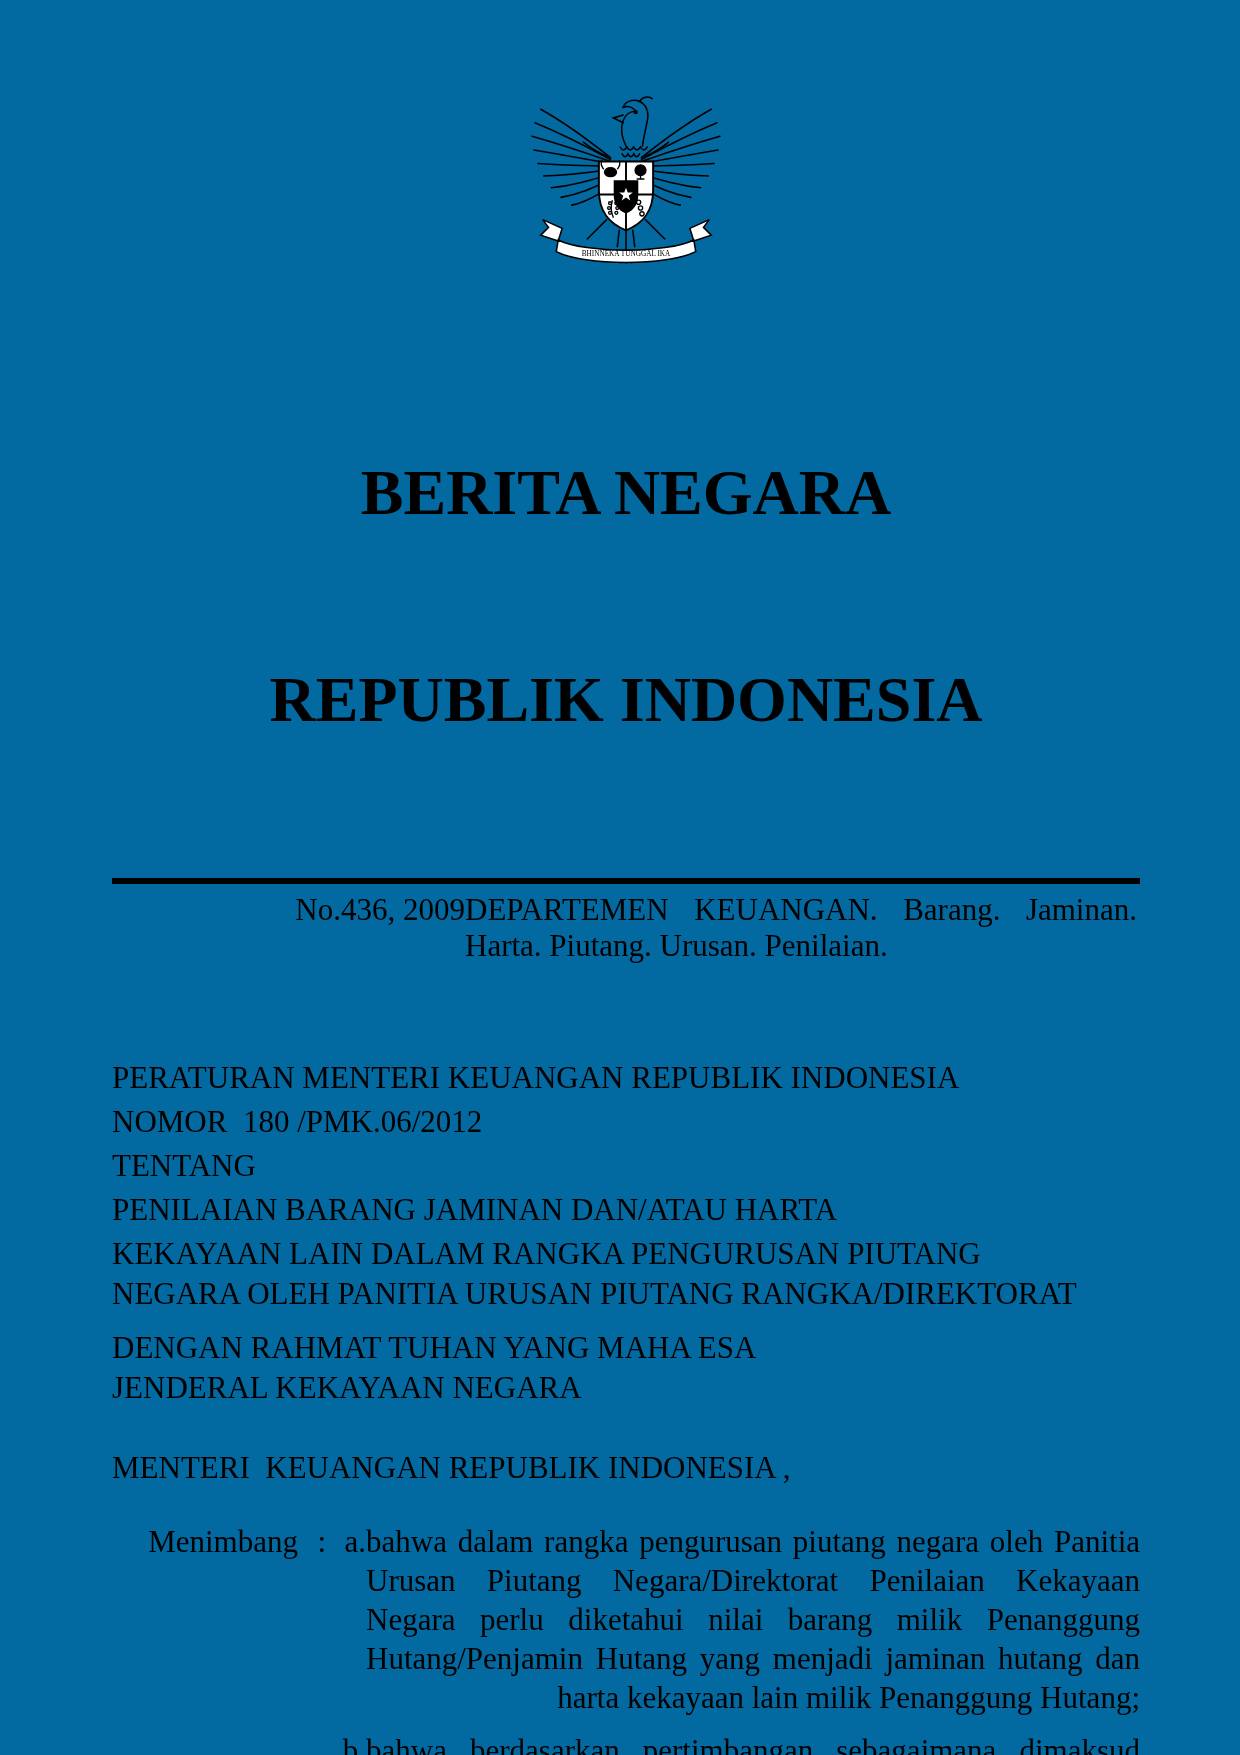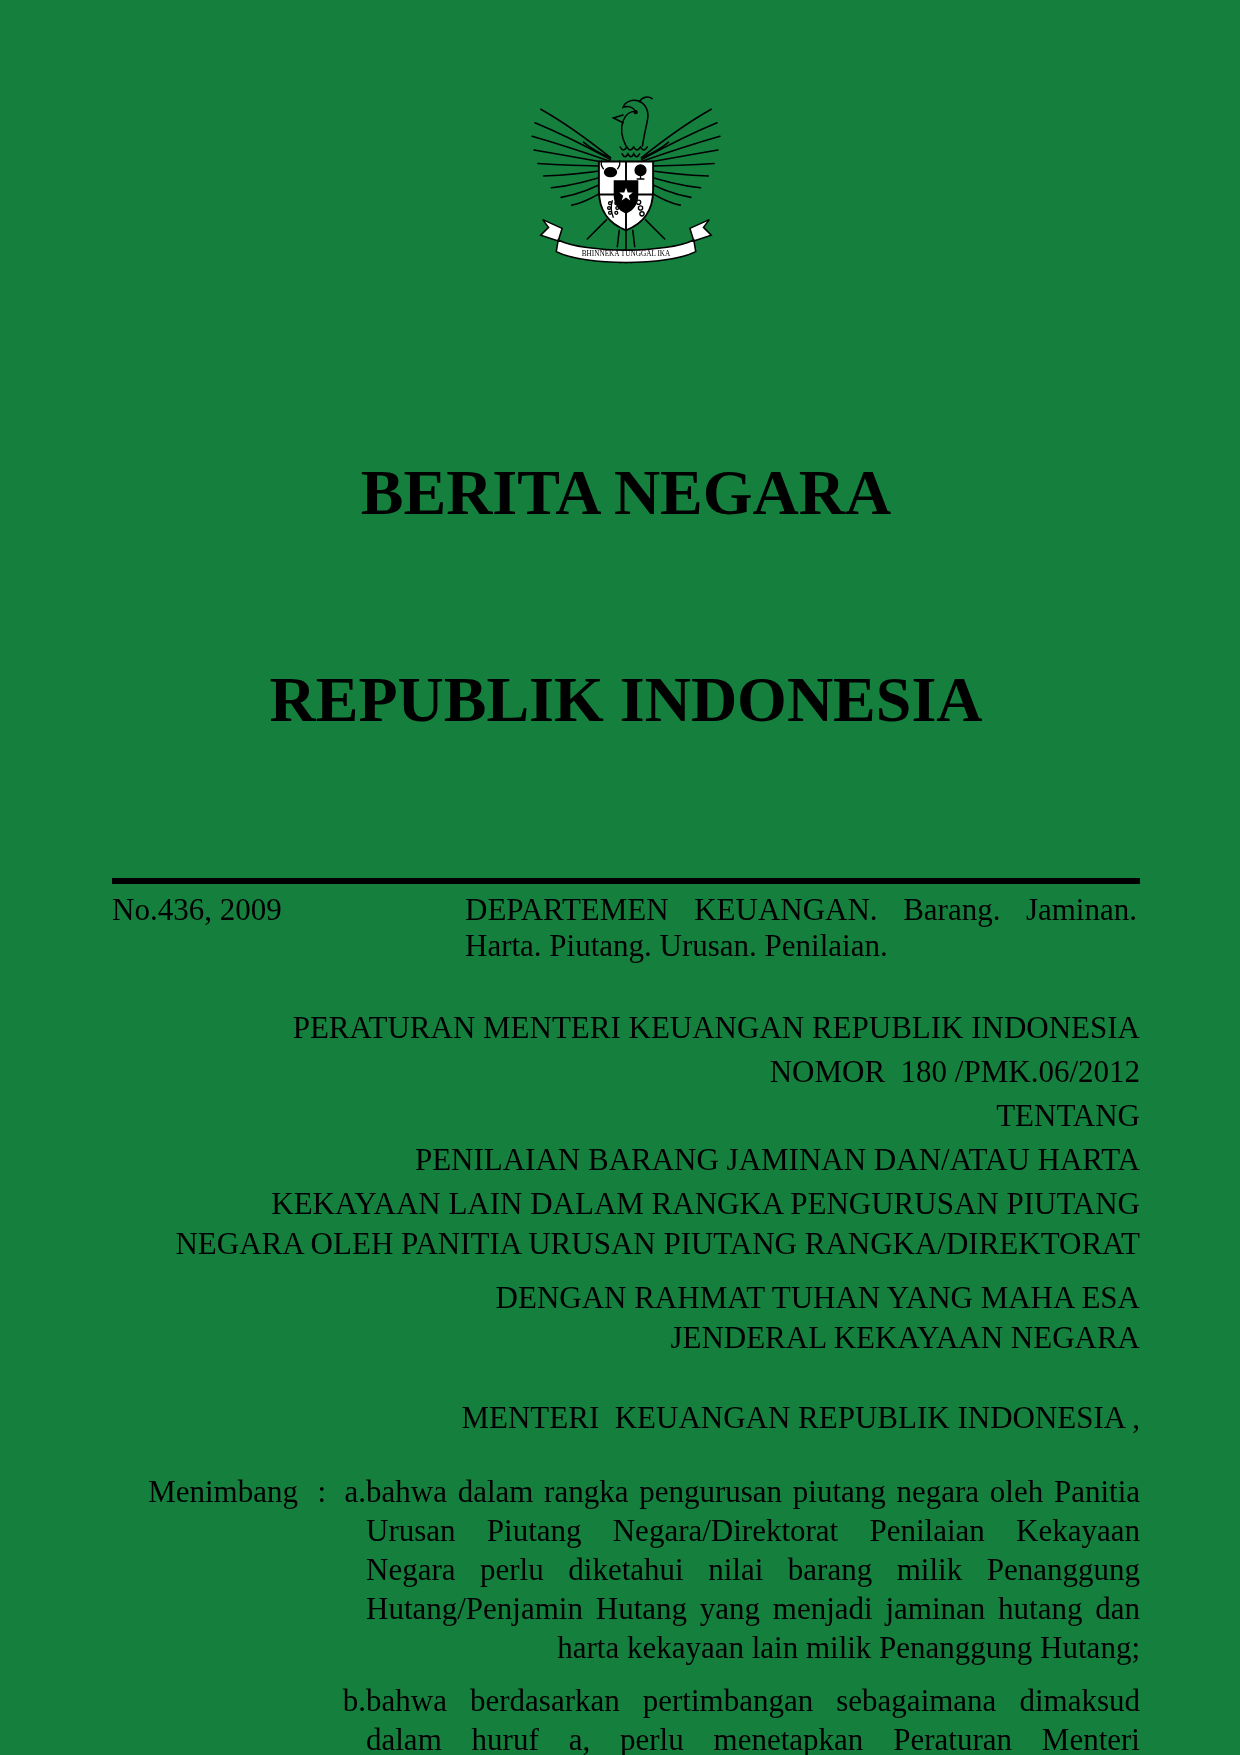--- a/index.html
+++ b/index.html
@@ -1,20 +1,20 @@
 <!DOCTYPE html>
 <html><head>
 <meta charset="utf-8">
 <style>
   html,body{margin:0;padding:0;background:#e8e8e8;}
   .page{
     position:relative;
     width:1240px;height:1755px;
     margin:0 auto;
-    background:#15803d;
+    background:#0369a1;
     color:#000;
     font-family:"Liberation Serif","DejaVu Serif",serif;
     overflow:hidden;
     box-sizing:border-box;
     padding:0 100px 0 112px;
   }
   
   .emblem-wrap{margin:86px auto 0;width:204px;height:184px;display:block;}
   .emblem-wrap svg{display:block;}
   
@@ -27,27 +27,27 @@
     letter-spacing:0px;
     white-space:pre-wrap;
   }
   .masthead-rule{margin-top:6px;height:6px;background:#000;}
   .masthead-row{
     margin-top:8px;
     display:flex;
     font-size:31px;
     line-height:36px;
   }
-  .issue-no{flex:0 0 353px;}
+  .issue-no{flex:0 0 353px;text-align:right;}
   .dept-block{flex:0 0 672px;}
   .just-line{text-align:justify;text-align-last:justify;}
   
   .heading-block{
-    margin-top:44px;
-    text-align:right;
+    margin-top:94px;
+    text-align:left;
     font-size:31px;
     line-height:40px;
   }
   .hline{white-space:pre-wrap;}
   .hline + .hline{margin-top:4px;}
   .hline.grp{margin-top:4px;}
   .hline.invocation{margin-top:14px;}
   .hline.official{margin-top:40px;}
   
   .clauses{margin-top:34px;font-size:31px;line-height:39px;}

